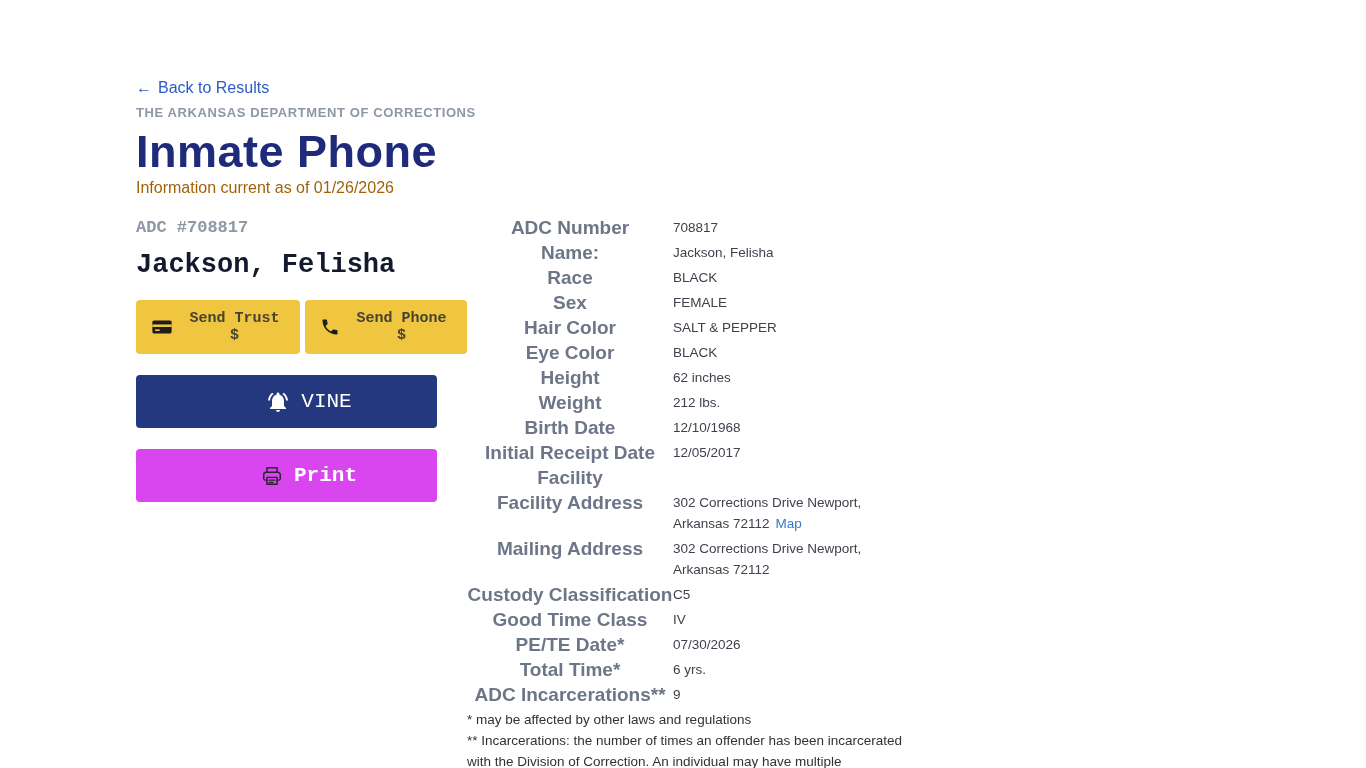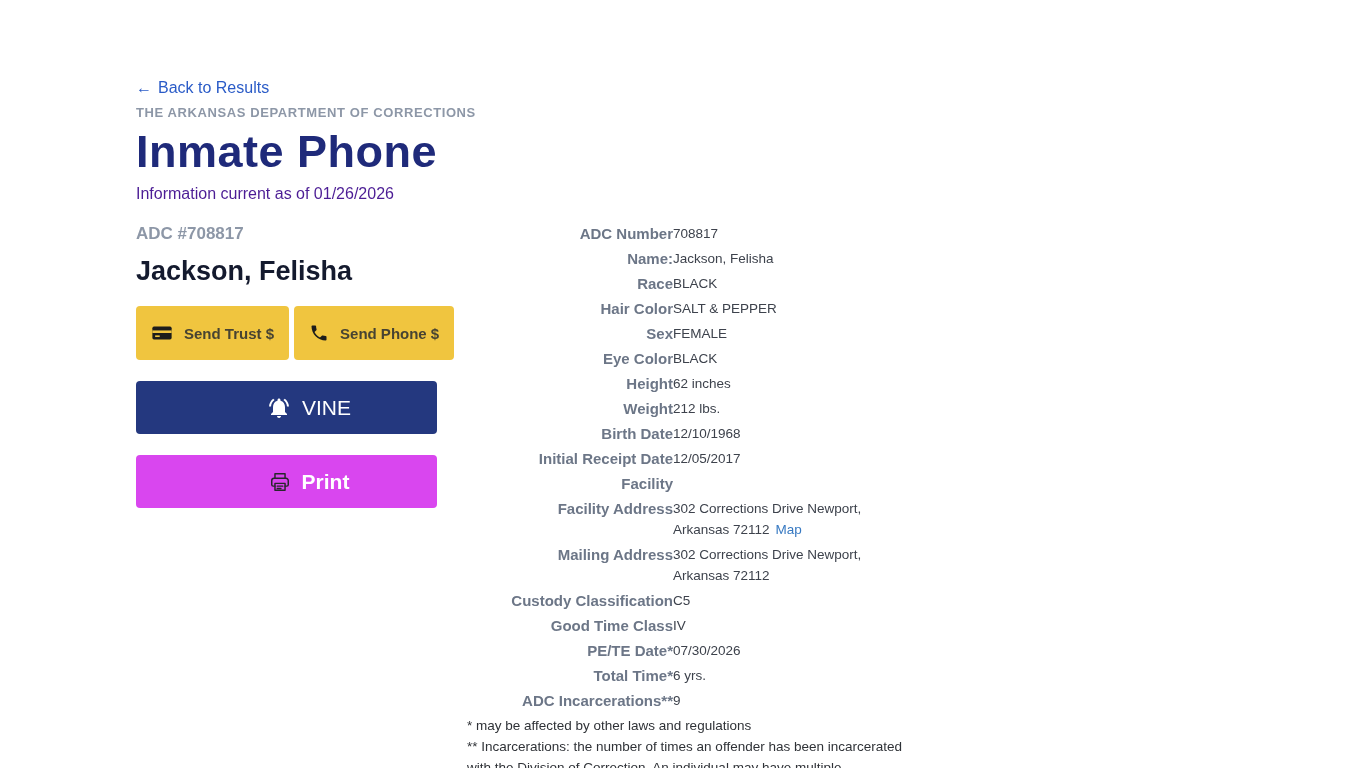--- a/index.html
+++ b/index.html
@@ -16,25 +16,25 @@
   }
   .back-arrow { font-size: 16px; }
   .department {
     margin-top: 8px; color: #8d97a7; font-weight: bold;
     font-size: 13px; letter-spacing: 0.6px; line-height: 15px;
   }
   .page-title {
     margin-top: 7px; color: #1f2a7a; font-weight: bold;
     font-size: 45px; line-height: 50px; letter-spacing: 0.5px;
   }
-  .info-current { margin-top: 6px; font-size: 16px; color: #4c1d95; line-height: 21px; }
+  .info-current { font-size: 16px; color: #a16207; line-height: 21px; }
 
   
   .content { display: flex; margin-top: 19px; align-items: flex-start; }
-  .left-col { width: 331px; flex: 0 0 331px; }
+  .left-col { width: 331px; flex: 0 0 331px; font-family: Liberation Mono, monospace; }
   .right-col { width: 440px; }
 
   
   .adc-num { color: #8d97a7; font-weight: bold; font-size: 17px; line-height: 21px; }
   .inmate-name { margin-top: 11px; color: #141a2e; font-weight: bold; font-size: 27px; line-height: 32px; }
 
   .money-buttons { display: flex; gap: 5px; margin-top: 19px; }
   .btn { border: none; cursor: pointer; border-radius: 4px; font-family: inherit; }
   .btn-yellow {
     background: #f0c53f; color: #474332; font-weight: bold; font-size: 15px;
@@ -49,22 +49,22 @@
     padding-left: 45px;
   }
   .btn-vine { background: #24387f; color: #ffffff; font-weight: normal; }
   .btn-print { background: #d946ef; color: #ffffff; font-weight: bold; }
   .btn-print .ic { color: #26272b; display: inline-flex; }
   .btn-vine .ic { color: #ffffff; display: inline-flex; }
 
   
   .detail-row { display: flex; margin-bottom: 4px; }
   .detail-label {
-    width: 206px; flex: 0 0 206px; text-align: right;
-    color: #6c7687; font-weight: bold; font-size: 15px; line-height: 21px;
+    width: 206px; flex: 0 0 206px; text-align: center;
+    color: #6c7687; font-weight: bold; font-size: 19px; line-height: 21px;
   }
   .detail-value {
     width: 205px; 
     color: #3d424c; font-size: 13.5px; line-height: 21px;
   }
   .map-link { color: #3779c2; text-decoration: none; margin-left: 6px; cursor: pointer; }
 
   .footnotes { margin-top: 3px; width: 440px; }
   .footnote { font-size: 13.5px; color: #2f3237; line-height: 21px; }
 </style>
@@ -141,26 +141,26 @@
       </div>
       <div class="detail-row">
         <div class="detail-label">Name:</div>
         <div class="detail-value">Jackson, Felisha</div>
       </div>
       <div class="detail-row">
         <div class="detail-label">Race</div>
         <div class="detail-value">BLACK</div>
       </div>
       <div class="detail-row">
+        <div class="detail-label">Sex</div>
+        <div class="detail-value">FEMALE</div>
+      </div>
+      <div class="detail-row">
         <div class="detail-label">Hair Color</div>
         <div class="detail-value">SALT &amp; PEPPER</div>
-      </div>
-      <div class="detail-row">
-        <div class="detail-label">Sex</div>
-        <div class="detail-value">FEMALE</div>
       </div>
       <div class="detail-row">
         <div class="detail-label">Eye Color</div>
         <div class="detail-value">BLACK</div>
       </div>
       <div class="detail-row">
         <div class="detail-label">Height</div>
         <div class="detail-value">62 inches</div>
       </div>
       <div class="detail-row">

